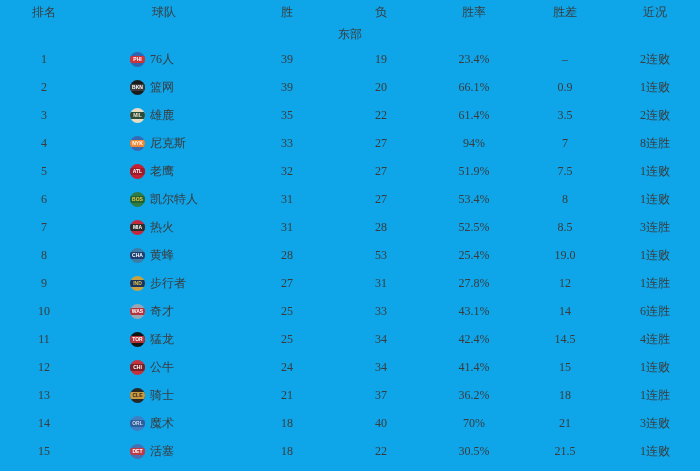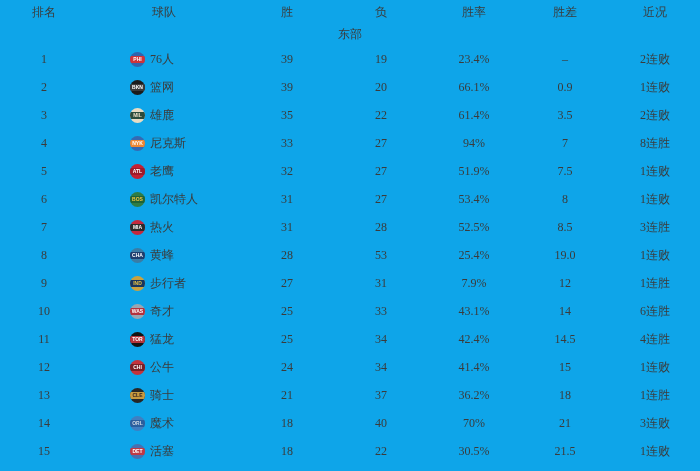--- a/index.html
+++ b/index.html
@@ -228,21 +228,21 @@
     <td class="team-cell">
       <span class="team-wrap">
         <span class="logo" style="background: rgb(201, 162, 63);">
           <span class="logo-band" style="background: rgb(23, 53, 96); color: rgb(232, 194, 68);">IND</span>
         </span>
         <span>步行者</span>
       </span>
     </td>
     <td class="c">27</td>
     <td class="c">31</td>
-    <td class="c">7.9%</td>
+    <td class="c">27.8%</td>
     <td class="c">12</td>
     <td class="c">1连胜</td>
   </tr>
 
   <tr class="team-row">
     <td class="c">10</td>
     <td class="team-cell">
       <span class="team-wrap">
         <span class="logo" style="background: rgb(154, 165, 177);">
           <span class="logo-band" style="background: rgb(180, 50, 62); color: rgb(255, 255, 255);">WAS</span>

